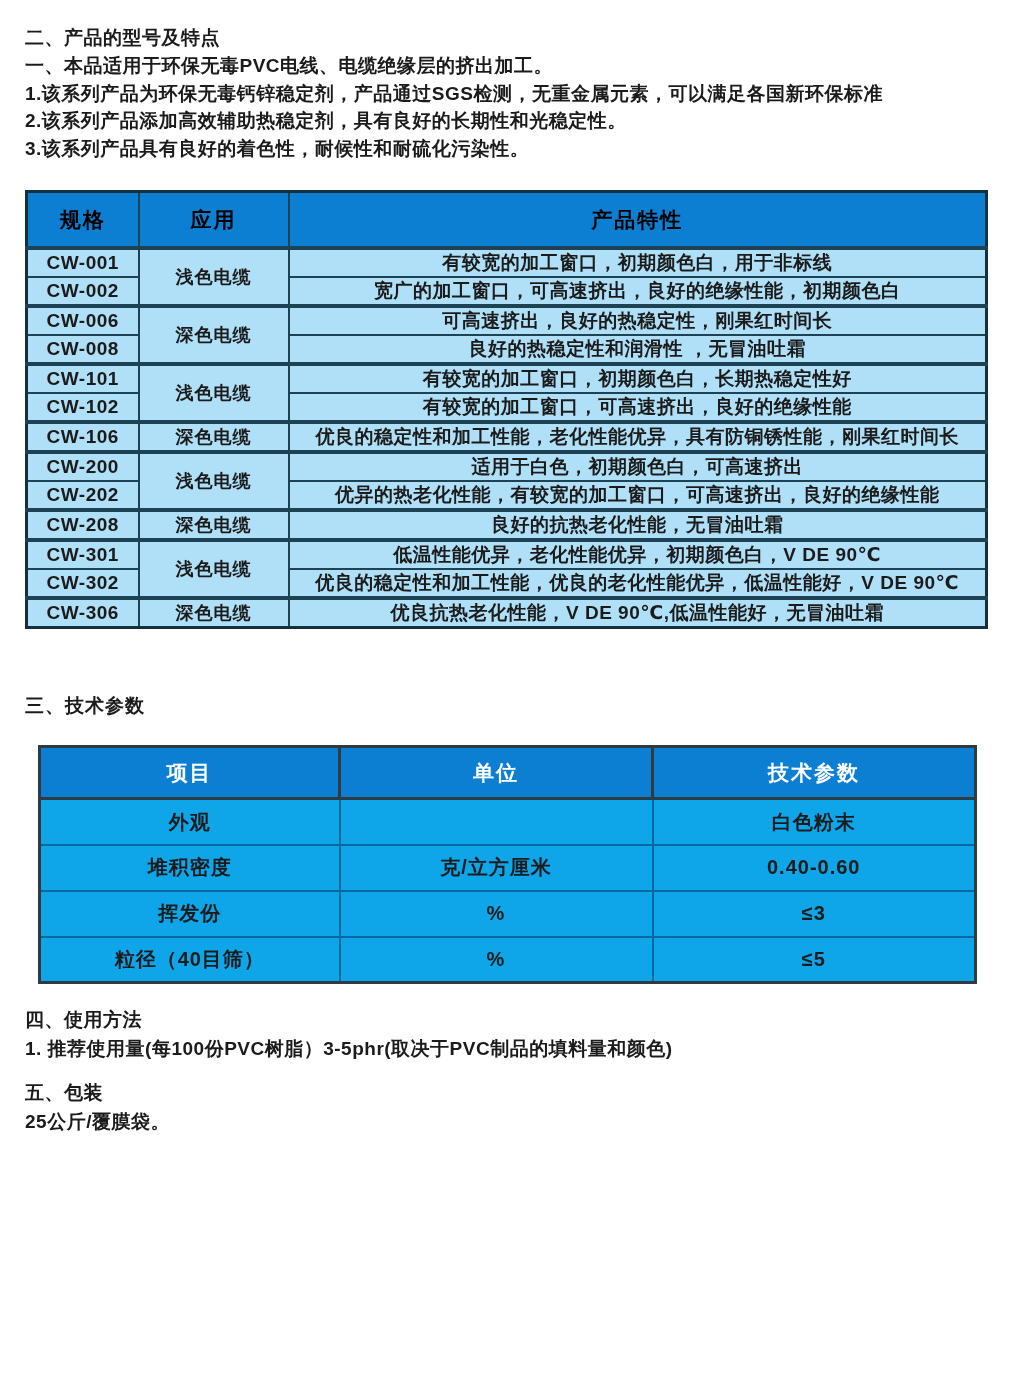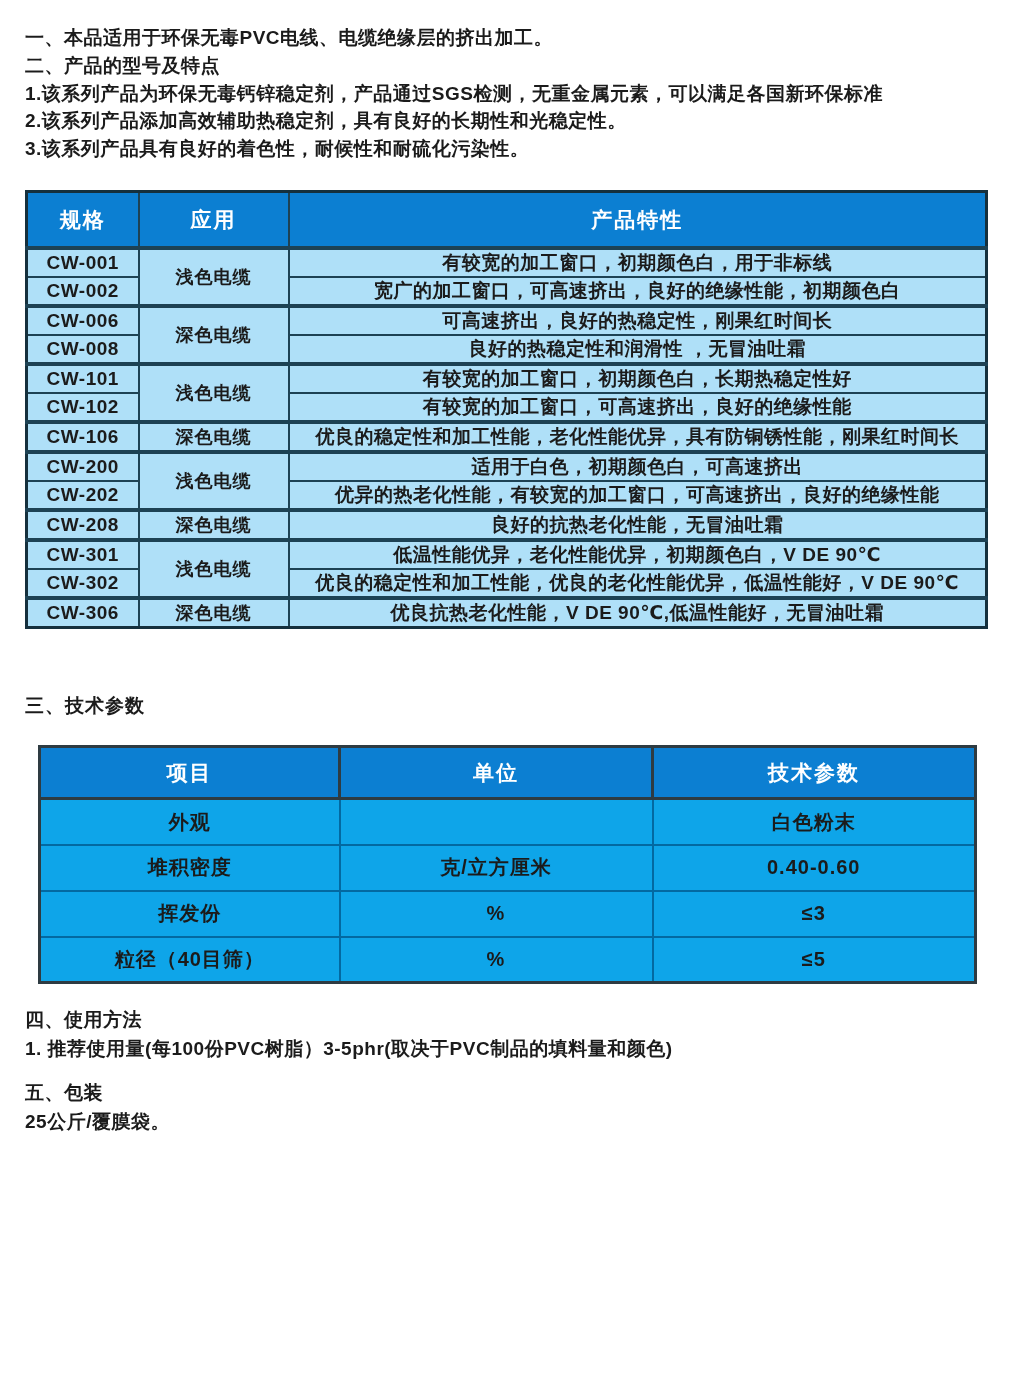--- a/index.html
+++ b/index.html
@@ -22,21 +22,21 @@
   table { border-collapse: collapse; table-layout: fixed; }
 
   
   .t1 {
     margin: 27px 0 0 25px;
     width: 960px;
     border: 3px solid #15303d;
   }
   .t1 th {
     background: #0c7fd2;
-    color: #ffffff;
+    color: #000000;
     font-size: 21px;
     font-weight: bold;
     height: 57px;
     border: 2px solid #1d4254;
     border-bottom-width: 3px;
     letter-spacing: 2px;
   }
   .t1 td {
     background: #afe0f8;
     font-size: 19px;
@@ -92,22 +92,22 @@
     text-align: center;
     vertical-align: middle;
     border: 2px solid #0369a1;
     letter-spacing: 1px;
   }
 </style>
 </head>
 <body>
 
 <div class="intro">
+  <div>二、产品的型号及特点</div>
   <div>一、本品适用于环保无毒PVC电线、电缆绝缘层的挤出加工。</div>
-  <div>二、产品的型号及特点</div>
   <div>1.该系列产品为环保无毒钙锌稳定剂，产品通过SGS检测，无重金属元素，可以满足各国新环保标准</div>
   <div>2.该系列产品添加高效辅助热稳定剂，具有良好的长期性和光稳定性。</div>
   <div>3.该系列产品具有良好的着色性，耐候性和耐硫化污染性。</div>
 </div>
 
 <table class="t1">
   <colgroup>
       <col style="width:112px">
       <col style="width:150px">
       <col style="width:698px">

